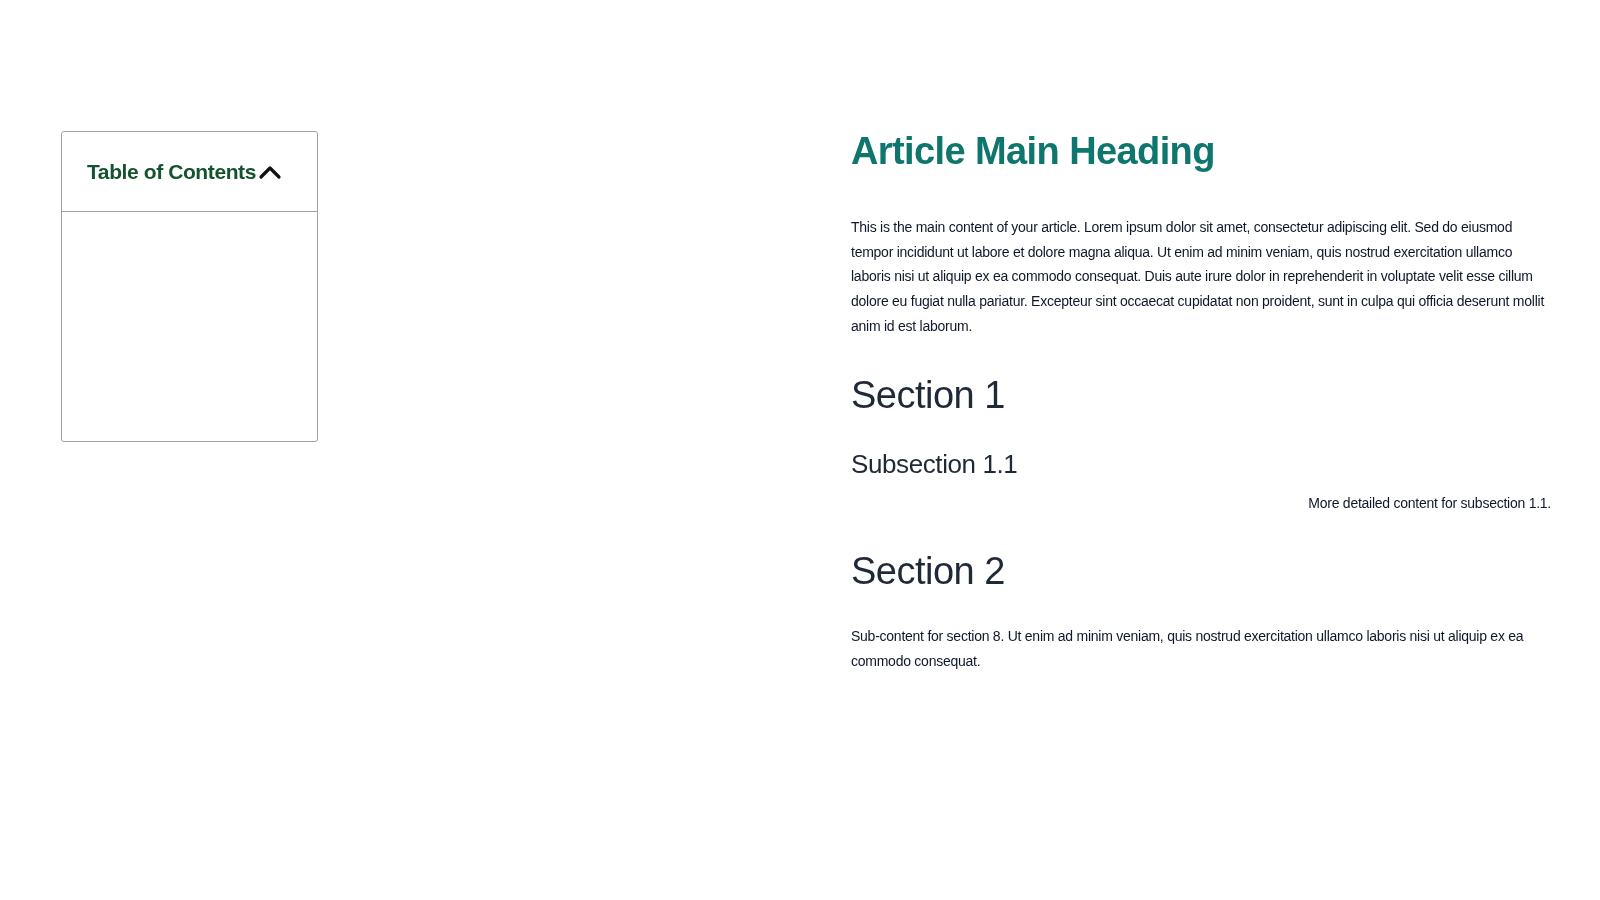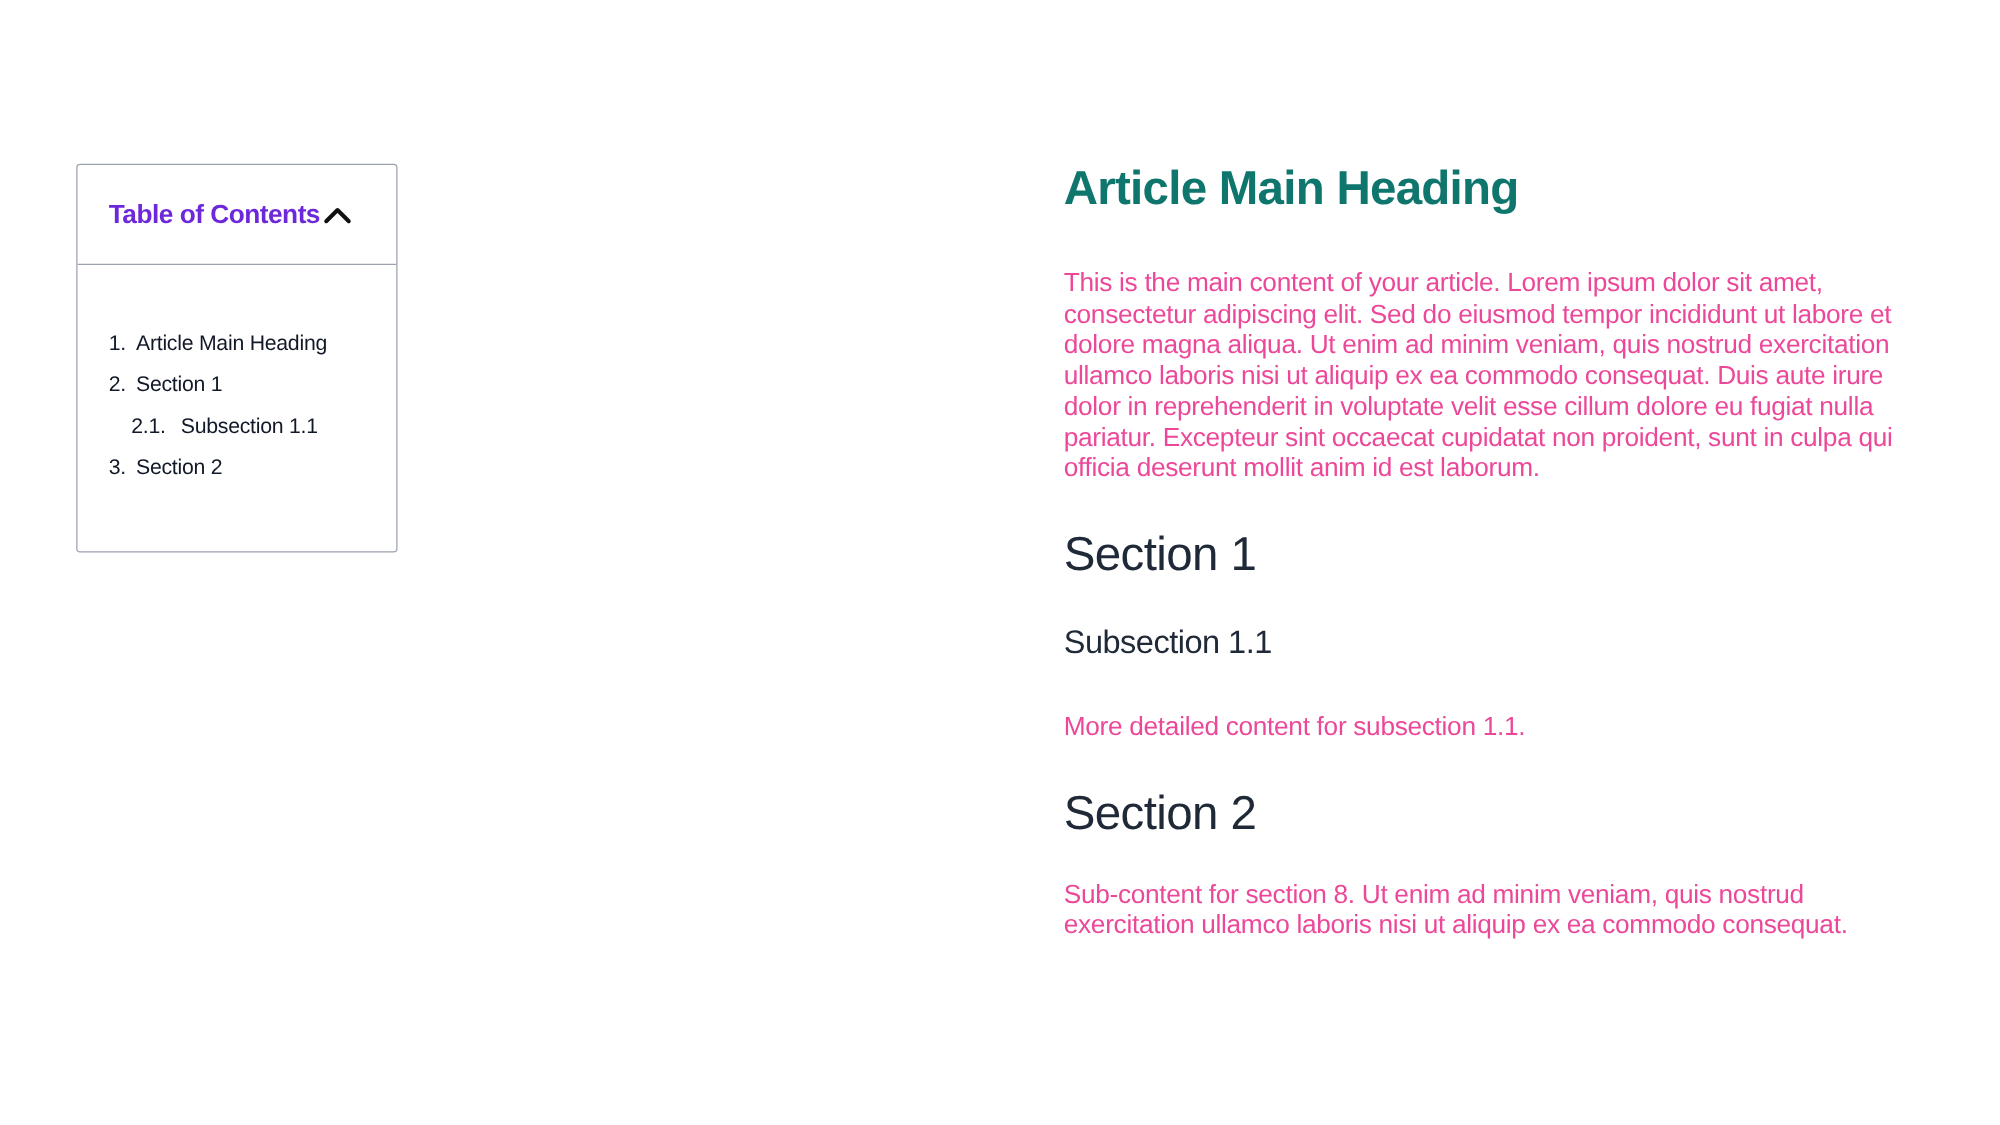--- a/index.html
+++ b/index.html
@@ -10,84 +10,70 @@
     }
     .toc {
       position: absolute; left: 61px; top: 131px; width: 257px; height: 311px;
       border: 1px solid #9ca3af; border-radius: 3px; background: #fff;
     }
     .toc-header {
       height: 80px; border-bottom: 1px solid #9ca3af;
       display: flex; align-items: center; padding-left: 25px;
     }
     .toc-title {
-      color: #6d28d9; font-weight: bold; font-size: 21px; letter-spacing: -0.4px;
+      color: #14532d; font-weight: bold; font-size: 21px; letter-spacing: -0.4px;
     }
     .toc-toggle {
       display: inline-flex; align-items: center; justify-content: center;
       width: 26px; height: 24px; cursor: pointer; margin-left: 1px;
     }
     .toc-list { list-style: none; padding: 52px 0 0 25px; }
     .toc-item {
       font-size: 17px; color: #111827; height: 33px; line-height: 22px;
       letter-spacing: -0.2px; cursor: pointer;
     }
     .toc-item.sub { padding-left: 18px; }
     .toc-num { display: inline-block; margin-right: 8px; }
     .toc-item.sub .toc-num { margin-right: 12px; }
 
     .article { position: absolute; left: 851px; top: 128px; width: 700px; }
     .h1 {
       color: #0f766e; font-weight: bold; font-size: 38px; letter-spacing: -0.6px;
       line-height: 46px;
     }
     .p {
-      font-size: 21px; line-height: 24.7px; color: #ec4899; letter-spacing: -0.25px;
+      font-size: 14px; line-height: 24.7px; color: #0f172a; letter-spacing: -0.25px;
     }
     .p-intro { margin-top: 41px; }
     .h2 {
       font-size: 38px; font-weight: normal; color: #1f2937; line-height: 46px;
       letter-spacing: -0.5px;
     }
     .h2-s1 { margin-top: 33px; }
     .p-s1 { margin-top: 30px; }
     .h3 {
       font-size: 26px; font-weight: normal; color: #1f2937; line-height: 32px;
       letter-spacing: -0.4px; margin-top: 30px;
     }
-    .p-sub { margin-top: 41px; }
+    .p-sub { margin-top: 11px; text-align: right; }
     .h2-s2 { margin-top: 33px; }
     .p-s2 { margin-top: 30px; }
   </style>
 </head>
 <body>
 
 <nav class="toc">
   <div class="toc-header">
     <span class="toc-title">Table of Contents</span>
     <span class="toc-toggle">
       <svg width="24" height="16" viewBox="0 0 24 16">
         <polyline points="3,13 12,4 21,13" fill="none" stroke="#111" stroke-width="3.2" stroke-linecap="round" stroke-linejoin="round"></polyline>
       </svg>
     </span>
   </div>
-  <ol class="toc-list">
-    <li class="toc-item">
-      <span class="toc-num">1.</span><span>Article Main Heading</span>
-    </li>
-    <li class="toc-item">
-      <span class="toc-num">2.</span><span>Section 1</span>
-    </li>
-    <li class="toc-item sub">
-      <span class="toc-num">2.1.</span><span>Subsection 1.1</span>
-    </li>
-    <li class="toc-item">
-      <span class="toc-num">3.</span><span>Section 2</span>
-    </li>
-  </ol>
 </nav>
 
 <article class="article">
   <h1 class="h1">Article Main Heading</h1>
   <p class="p p-intro">This is the main content of your article. Lorem ipsum dolor sit amet, consectetur adipiscing elit. Sed do eiusmod tempor incididunt ut labore et dolore magna aliqua. Ut enim ad minim veniam, quis nostrud exercitation ullamco laboris nisi ut aliquip ex ea commodo consequat. Duis aute irure dolor in reprehenderit in voluptate velit esse cillum dolore eu fugiat nulla pariatur. Excepteur sint occaecat cupidatat non proident, sunt in culpa qui officia deserunt mollit anim id est laborum.</p>
 
   <h2 class="h2 h2-s1">Section 1</h2>
 
   <h3 class="h3">Subsection 1.1</h3>
   <p class="p p-sub">More detailed content for subsection 1.1.</p>

